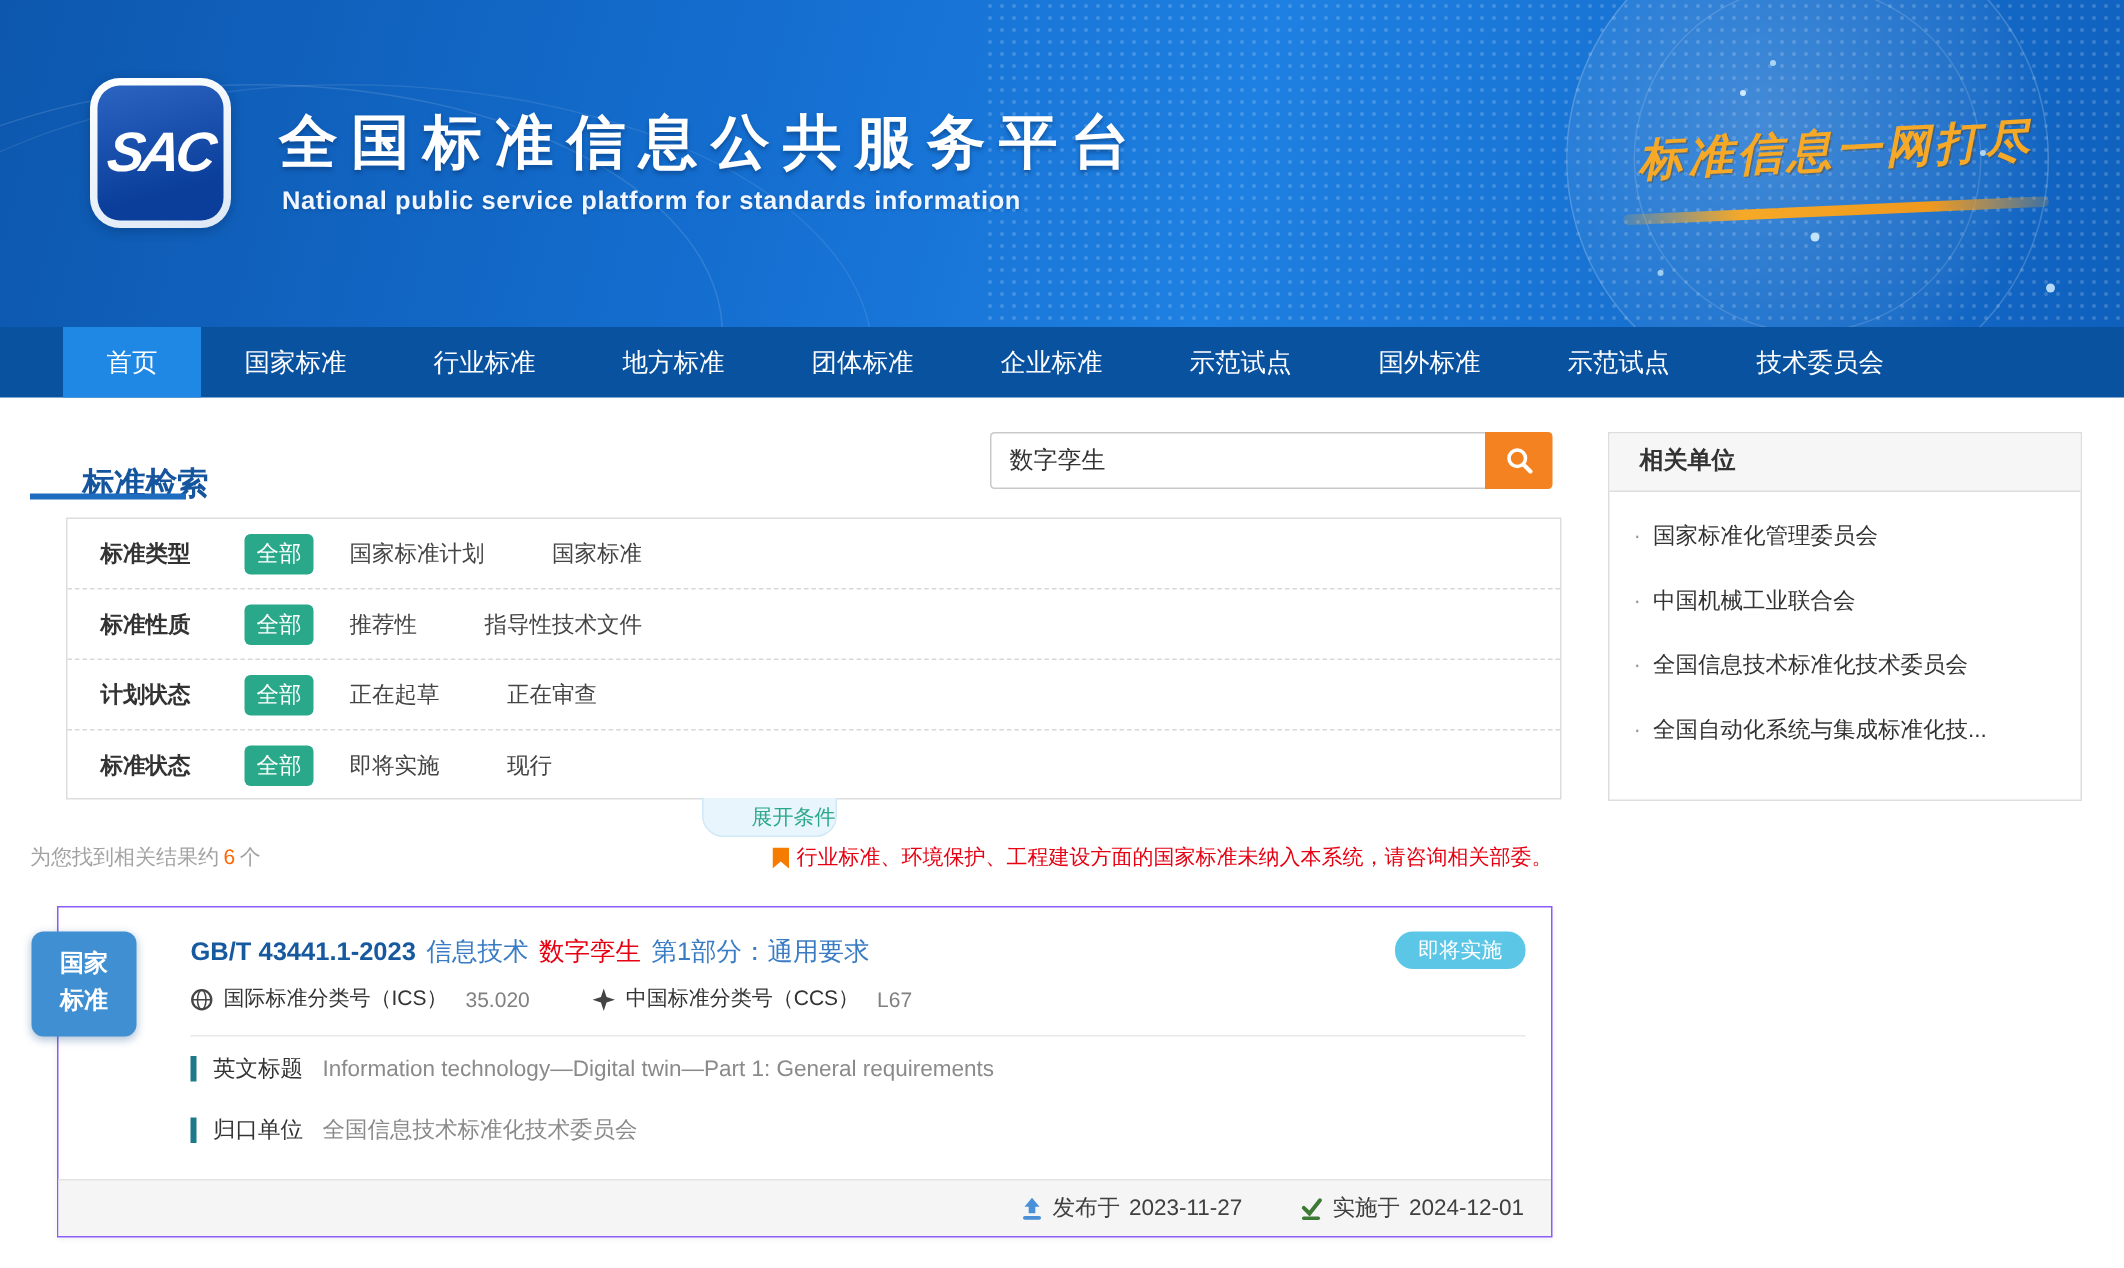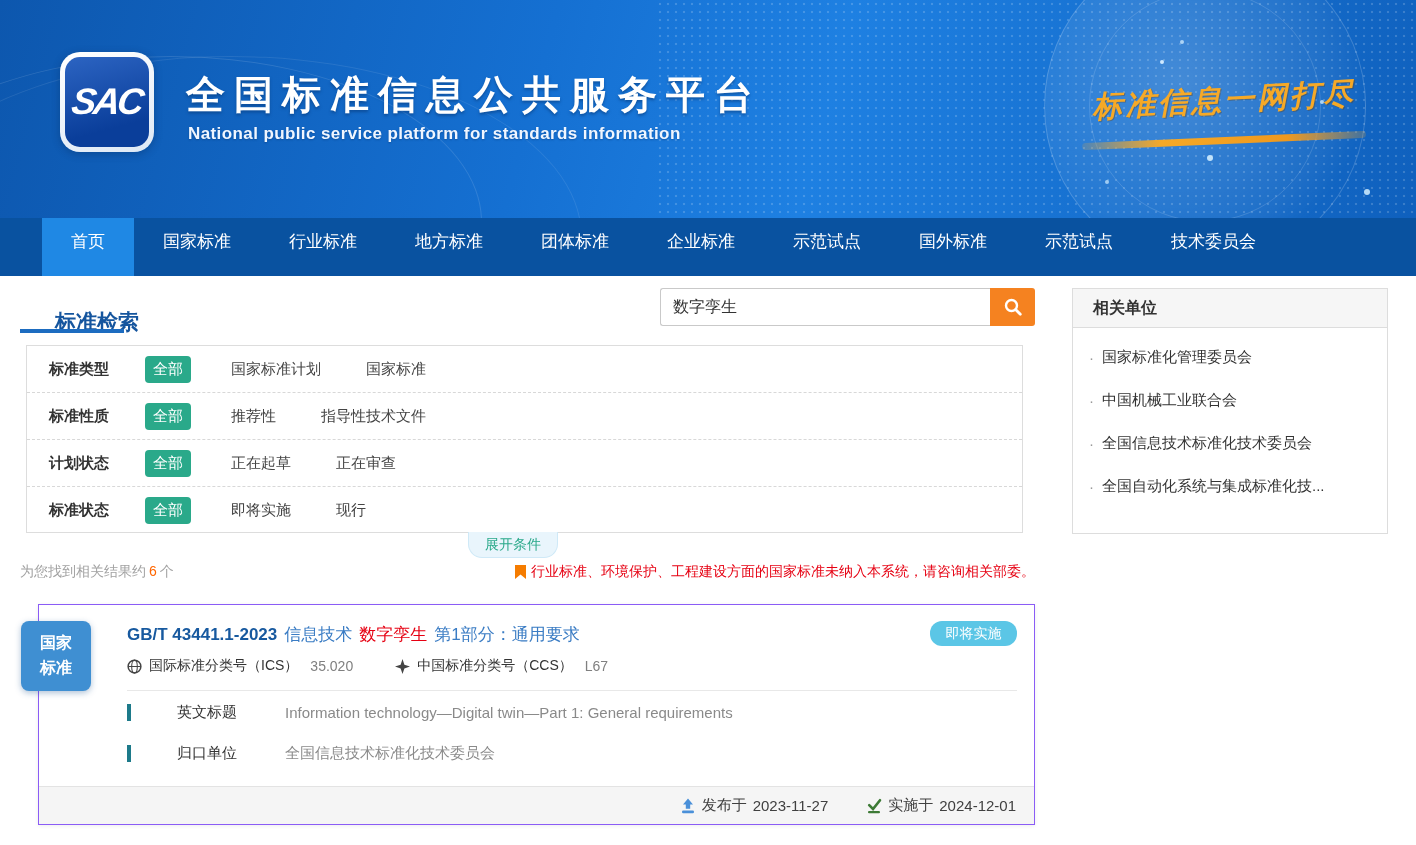--- a/index.html
+++ b/index.html
@@ -36,47 +36,47 @@
   .site-subtitle{position:absolute;left:188px;top:124px;font-size:17px;font-weight:bold;color:#f0f6ff;
        letter-spacing:.4px;text-shadow:0 1px 2px rgba(8,55,115,.45);white-space:nowrap;}
   .slogan{position:absolute;left:1092px;top:80px;font-size:30px;font-weight:bold;font-style:italic;
        color:var(--header-orange,#f6a927);transform:rotate(-3deg);letter-spacing:3px;white-space:nowrap;
        text-shadow:1px 1px 0 rgba(110,60,0,.35);}
   .slogan-line{position:absolute;left:1082px;top:137px;width:284px;height:7px;border-radius:4px;
        transform:rotate(-2.5deg);
        background:linear-gradient(90deg,rgba(246,169,39,.15),#f6a927 28%,#ef991e 72%,rgba(246,169,39,.2));}
 
   
-  .nav{position:absolute;left:0;top:218px;width:1416px;height:58px;background:var(--nav-bg,#0952a0);
+  .nav{position:absolute;left:0;top:218px;width:1416px;height:47px;background:var(--nav-bg,#0952a0);
        display:flex;padding-left:42px;box-sizing:border-box;}
   .nav-item{color:#fff;font-size:17px;line-height:47px;padding:0 29px;cursor:pointer;text-decoration:none;white-space:nowrap;}
   .nav-item.active{background:var(--nav-active,#1f88e4);}
 
   
   .section-title{position:absolute;left:55px;top:291px;font-size:21px;font-weight:bold;color:var(--heading-blue,#15559e);}
   .head-bar{position:absolute;left:20px;top:329px;width:104px;height:4px;background:#1d6cc0;}
   .searchwrap{position:absolute;left:660px;top:288px;width:375px;height:38px;display:flex;}
   .search-input{flex:1;height:38px;border:1px solid #c9c9c9;border-right:none;border-radius:3px 0 0 3px;
        font-size:16px;color:#333;padding:0 12px;box-sizing:border-box;outline:none;
        font-family:"Liberation Sans","DejaVu Sans",sans-serif;}
   .search-btn{width:45px;height:38px;background:var(--search-orange,#f58220);border:none;border-radius:0 3px 3px 0;
        display:flex;align-items:center;justify-content:center;cursor:pointer;}
 
   
-  .filters{position:absolute;left:26px;top:345px;width:997px;height:188px;border:1px solid #ddd;
+  .filters{position:absolute;left:44px;top:345px;width:997px;height:188px;border:1px solid #ddd;
        box-sizing:border-box;background:#fff;}
   .frow{height:46px;display:flex;align-items:center;padding-left:22px;border-bottom:1px dashed #d8d8d8;}
   .frow:last-child{border-bottom:none;}
   .flabel{width:96px;font-weight:bold;font-size:15px;color:#333;}
   .fall{width:46px;height:27px;background:var(--green,#2aa98a);color:#fff;font-size:15px;border:none;
-       border-radius:4px;margin-right:40px;cursor:pointer;font-family:inherit;}
+       border-radius:4px;margin-right:24px;cursor:pointer;font-family:inherit;}
   .fopt{font-size:15px;color:#444;margin-right:45px;cursor:pointer;text-decoration:none;}
   .expand{position:absolute;left:468px;top:532px;width:88px;height:25px;background:#e9f5fc;
        border:1px solid #cfe9f7;border-top:none;border-radius:0 0 14px 14px;color:var(--green,#2aa98a);
-       font-size:14px;text-align:center;line-height:24px;cursor:pointer;}
+       font-size:14px;text-align:right;line-height:24px;cursor:pointer;}
 
   
   .resultline{position:absolute;left:20px;top:563px;width:1015px;display:flex;justify-content:space-between;align-items:center;}
   .count{font-size:14px;color:#a2a2a2;}
   .count b{color:#f60;font-weight:normal;margin:0 3px;}
   .notice{font-size:14px;color:var(--red,#e60012);display:flex;align-items:center;gap:5px;}
 
   
   .card{position:absolute;left:38px;top:604px;width:997px;height:221px;border:1px solid #8b5cf6;background:#fff;
        box-shadow:0 1px 4px rgba(0,0,0,.07);box-sizing:border-box;}
@@ -88,21 +88,21 @@
   .code{color:var(--code-navy,#17599f);font-weight:bold;cursor:pointer;text-decoration:none;}
   .t-blue{color:var(--link-blue,#3a7cc4);}
   .t-red{color:var(--red,#e60012);}
   .status-badge{position:absolute;right:17px;top:16px;width:87px;height:25px;background:var(--badge-cyan,#5bc6e6);
        border-radius:12px;color:#fff;font-size:14px;text-align:center;line-height:25px;}
   .meta{position:absolute;left:88px;top:52px;display:flex;align-items:center;font-size:14px;color:#333;}
   .micon{display:inline-flex;margin-right:7px;}
   .micon.second{margin-left:42px;}
   .mval{color:#808080;margin-left:12px;}
   .divider{position:absolute;left:88px;right:17px;top:85px;height:1px;background:#e8e8e8;}
-  .drow{position:absolute;left:88px;display:flex;align-items:center;font-size:15px;white-space:nowrap;gap:35px;}
+  .drow{position:absolute;left:88px;display:flex;align-items:center;font-size:15px;white-space:nowrap;}
   .drow.r0{top:98px;} .drow.r1{top:139px;}
   .dbar{width:4px;height:17px;background:var(--teal-bar,#1d7a8a);margin-right:11px;}
   .dlabel{color:#333;margin-right:13px;}
   .dvalue{color:#8a8a8a;}
   .card-foot{position:absolute;left:0;right:0;bottom:0;height:38px;background:#f5f5f5;border-top:1px solid #e3e3e3;
        display:flex;justify-content:flex-end;align-items:center;gap:38px;padding-right:18px;
        font-size:15px;color:#404040;box-sizing:border-box;}
   .fitem{display:flex;align-items:center;gap:6px;}
 
   

